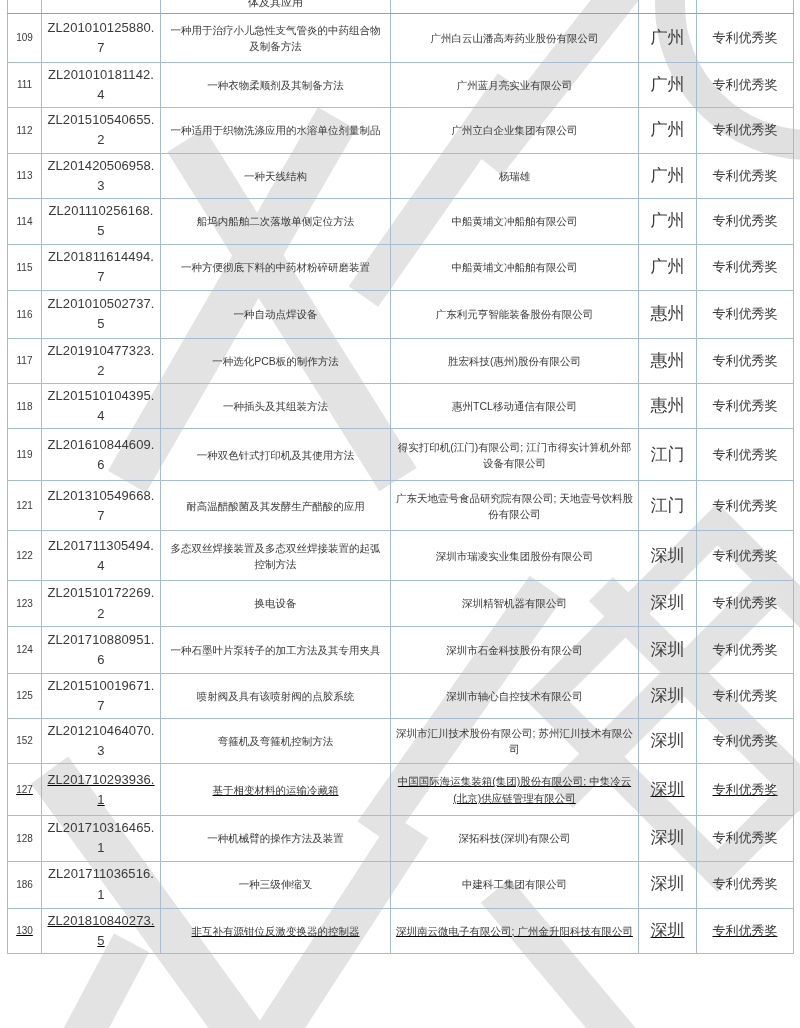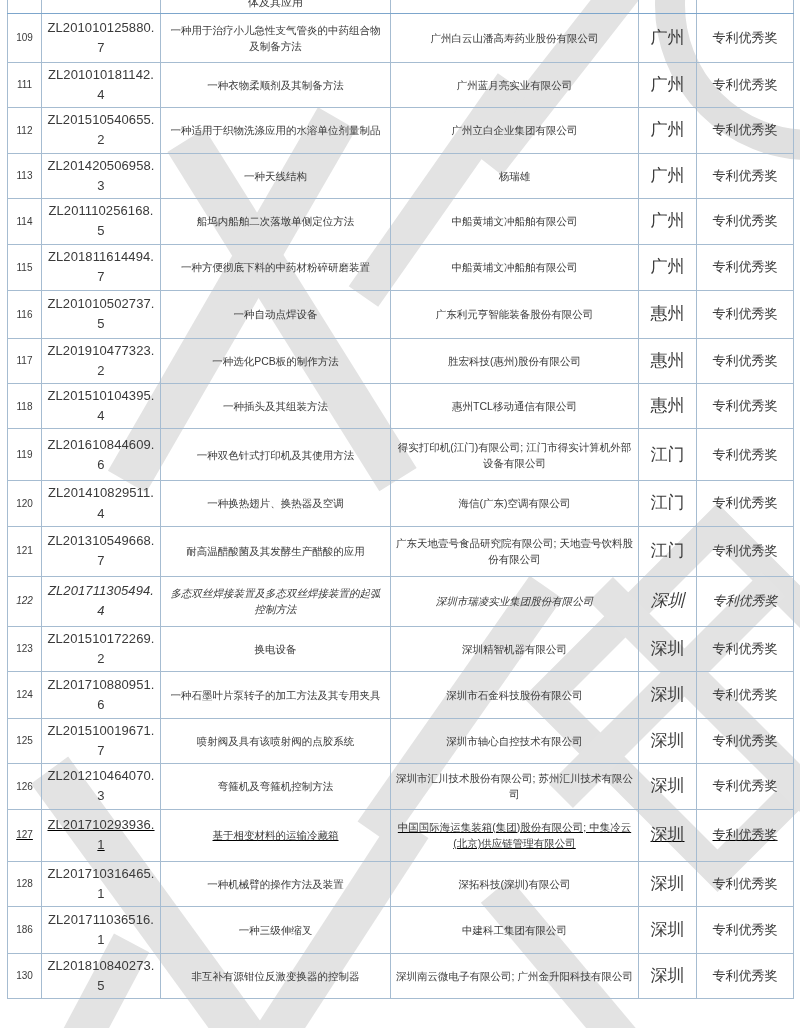--- a/index.html
+++ b/index.html
@@ -208,37 +208,29 @@
           <td class="c-award">专利优秀奖</td>
         </tr>
         <tr style="height: 52px;">
           <td class="c-no">119</td>
           <td class="c-pat">ZL201610844609.6</td>
           <td class="c-name">一种双色针式打印机及其使用方法</td>
           <td class="c-comp">得实打印机(江门)有限公司; 江门市得实计算机外部设备有限公司</td>
           <td class="c-city">江门</td>
           <td class="c-award">专利优秀奖</td>
         </tr>
-        <tr style="height: 40px;">
-          <td class="c-no">120</td>
-          <td class="c-pat">ZL201410829511.4</td>
-          <td class="c-name">一种换热翅片、换热器及空调</td>
-          <td class="c-comp">海信(广东)空调有限公司</td>
-          <td class="c-city">江门</td>
-          <td class="c-award">专利优秀奖</td>
-        </tr>
         <tr style="height: 50px;">
           <td class="c-no">121</td>
           <td class="c-pat">ZL201310549668.7</td>
           <td class="c-name">耐高温醋酸菌及其发酵生产醋酸的应用</td>
           <td class="c-comp">广东天地壹号食品研究院有限公司; 天地壹号饮料股份有限公司</td>
           <td class="c-city">江门</td>
           <td class="c-award">专利优秀奖</td>
         </tr>
-        <tr style="height: 50px; font-style: italic;">
+        <tr style="height: 50px;">
           <td class="c-no">122</td>
           <td class="c-pat">ZL201711305494.4</td>
           <td class="c-name">多态双丝焊接装置及多态双丝焊接装置的起弧控制方法</td>
           <td class="c-comp">深圳市瑞凌实业集团股份有限公司</td>
           <td class="c-city">深圳</td>
           <td class="c-award">专利优秀奖</td>
         </tr>
         <tr style="height: 43px;">
           <td class="c-no">123</td>
           <td class="c-pat">ZL201510172269.2</td>
@@ -257,21 +249,21 @@
         </tr>
         <tr style="height: 45px;">
           <td class="c-no">125</td>
           <td class="c-pat">ZL201510019671.7</td>
           <td class="c-name">喷射阀及具有该喷射阀的点胶系统</td>
           <td class="c-comp">深圳市轴心自控技术有限公司</td>
           <td class="c-city">深圳</td>
           <td class="c-award">专利优秀奖</td>
         </tr>
         <tr style="height: 44px;">
-          <td class="c-no">126</td>
+          <td class="c-no">152</td>
           <td class="c-pat">ZL201210464070.3</td>
           <td class="c-name">弯箍机及弯箍机控制方法</td>
           <td class="c-comp">深圳市汇川技术股份有限公司; 苏州汇川技术有限公司</td>
           <td class="c-city">深圳</td>
           <td class="c-award">专利优秀奖</td>
         </tr>
         <tr style="height: 52px; text-decoration: underline;">
           <td class="c-no">127</td>
           <td class="c-pat">ZL201710293936.1</td>
           <td class="c-name">基于相变材料的运输冷藏箱</td>
@@ -288,21 +280,21 @@
           <td class="c-award">专利优秀奖</td>
         </tr>
         <tr style="height: 47px;">
           <td class="c-no">186</td>
           <td class="c-pat">ZL201711036516.1</td>
           <td class="c-name">一种三级伸缩叉</td>
           <td class="c-comp">中建科工集团有限公司</td>
           <td class="c-city">深圳</td>
           <td class="c-award">专利优秀奖</td>
         </tr>
-        <tr style="height: 29px;">
+        <tr style="height: 29px; text-decoration: underline;">
           <td class="c-no">130</td>
           <td class="c-pat">ZL201810840273.5</td>
           <td class="c-name">非互补有源钳位反激变换器的控制器</td>
           <td class="c-comp">深圳南云微电子有限公司; 广州金升阳科技有限公司</td>
           <td class="c-city">深圳</td>
           <td class="c-award">专利优秀奖</td>
         </tr>
       </tbody>
   </table>
 

